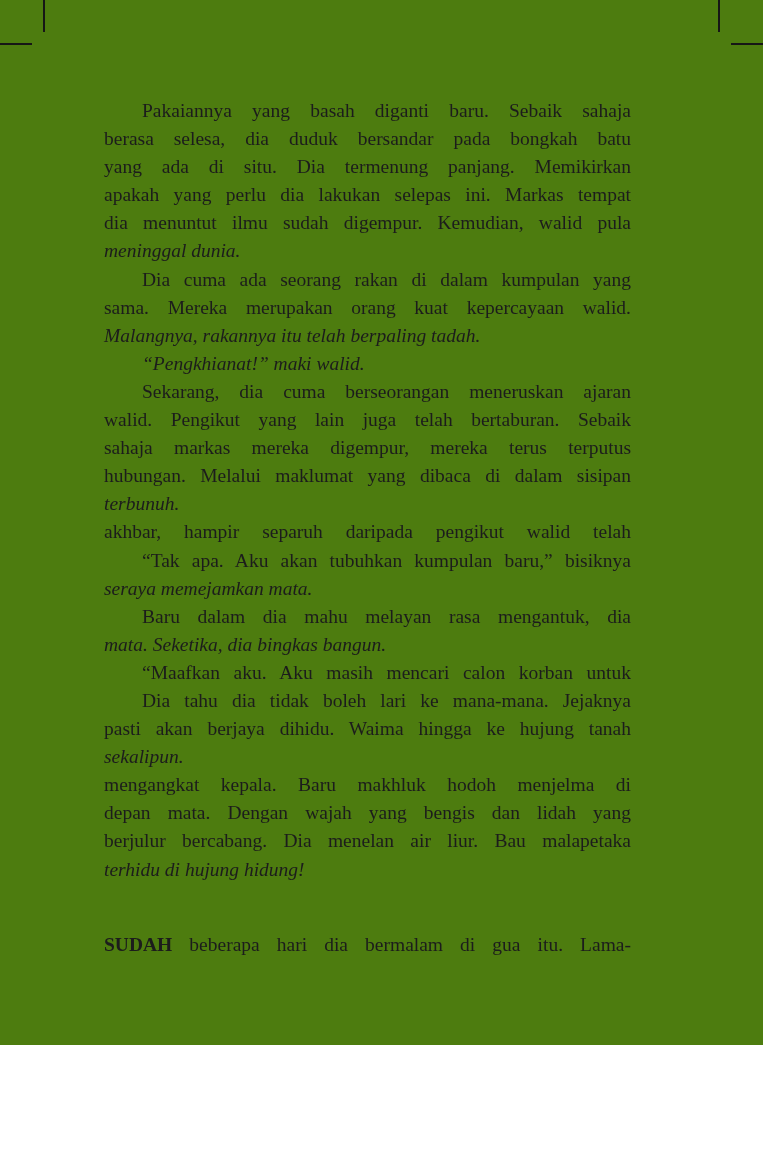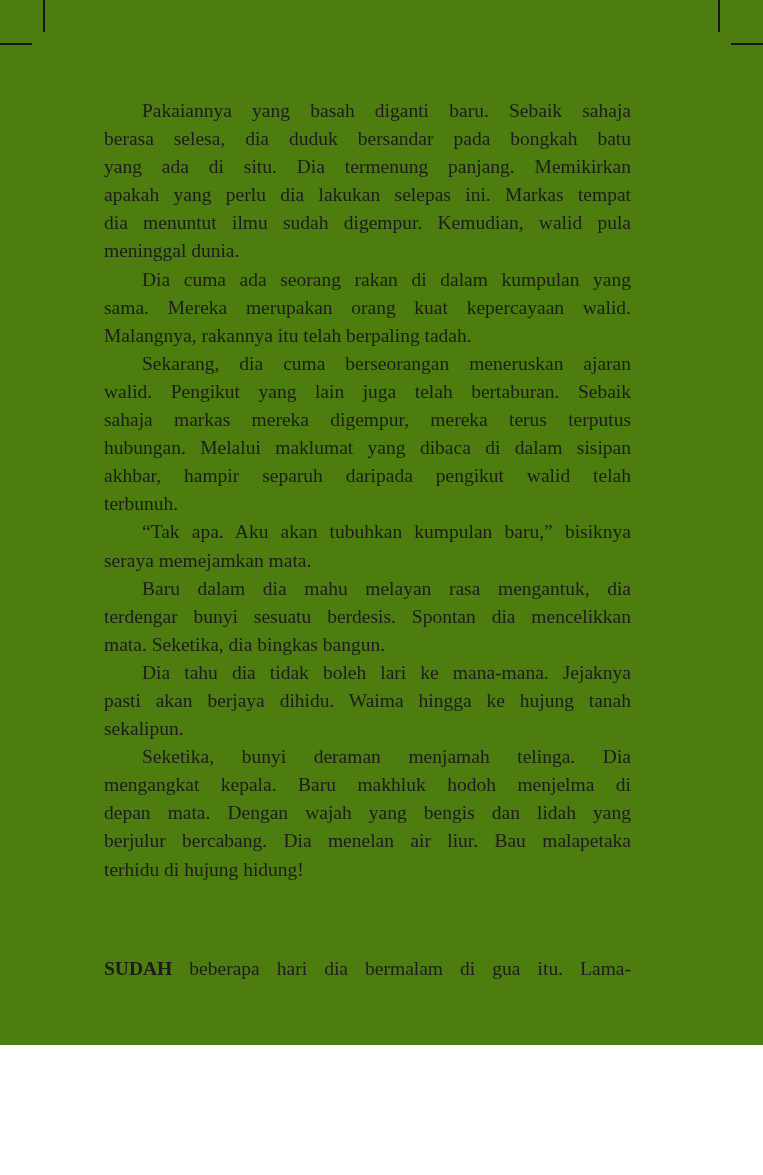--- a/index.html
+++ b/index.html
@@ -41,26 +41,27 @@
     line-height: 28.1px;
   }
   .line {
     text-align: justify;
     text-align-last: justify;
     text-justify: inter-word;
     white-space: normal;
   }
   .line.para-end {
     text-align-last: left;
+    font-style: italic;
   }
   .line.indent {
     text-indent: 38px;
   }
   .line.gap-before {
-    margin-top: 71px;
+    margin-top: 47px;
   }
   .line b { font-weight: bold; }
 
   .footer {
     position: absolute;
     left: 120px;
     top: 1074px;
     font-size: 13px;
     letter-spacing: 0.6px;
     color: #1c1c1c;
@@ -85,35 +86,35 @@
   <main class="text-block" id="text-block">
       <div class="line indent">Pakaiannya yang basah diganti baru. Sebaik sahaja</div>
       <div class="line">berasa selesa, dia duduk bersandar pada bongkah batu</div>
       <div class="line">yang ada di situ. Dia termenung panjang. Memikirkan</div>
       <div class="line">apakah yang perlu dia lakukan selepas ini. Markas tempat</div>
       <div class="line">dia menuntut ilmu sudah digempur. Kemudian, walid pula</div>
       <div class="line para-end">meninggal dunia.</div>
       <div class="line indent">Dia cuma ada seorang rakan di dalam kumpulan yang</div>
       <div class="line">sama. Mereka merupakan orang kuat kepercayaan walid.</div>
       <div class="line para-end">Malangnya, rakannya itu telah berpaling tadah.</div>
+      <div class="line indent para-end">“Pengkhianat!” maki walid.</div>
       <div class="line indent">Sekarang, dia cuma berseorangan meneruskan ajaran</div>
       <div class="line">walid. Pengikut yang lain juga telah bertaburan. Sebaik</div>
       <div class="line">sahaja markas mereka digempur, mereka terus terputus</div>
       <div class="line">hubungan. Melalui maklumat yang dibaca di dalam sisipan</div>
+      <div class="line para-end">terbunuh.</div>
       <div class="line">akhbar, hampir separuh daripada pengikut walid telah</div>
-      <div class="line para-end">terbunuh.</div>
       <div class="line indent">“Tak apa. Aku akan tubuhkan kumpulan baru,” bisiknya</div>
       <div class="line para-end">seraya memejamkan mata.</div>
       <div class="line indent">Baru dalam dia mahu melayan rasa mengantuk, dia</div>
-      <div class="line">terdengar bunyi sesuatu berdesis. Spontan dia mencelikkan</div>
       <div class="line para-end">mata. Seketika, dia bingkas bangun.</div>
+      <div class="line indent">“Maafkan aku. Aku masih mencari calon korban untuk</div>
       <div class="line indent">Dia tahu dia tidak boleh lari ke mana-mana. Jejaknya</div>
       <div class="line">pasti akan berjaya dihidu. Waima hingga ke hujung tanah</div>
       <div class="line para-end">sekalipun.</div>
-      <div class="line indent">Seketika, bunyi deraman menjamah telinga. Dia</div>
       <div class="line">mengangkat kepala. Baru makhluk hodoh menjelma di</div>
       <div class="line">depan mata. Dengan wajah yang bengis dan lidah yang</div>
       <div class="line">berjulur bercabang. Dia menelan air liur. Bau malapetaka</div>
       <div class="line para-end">terhidu di hujung hidung!</div>
       <div class="line gap-before"><b>SUDAH</b><span> beberapa hari dia bermalam di gua itu. Lama-</span></div>
     </main>
 
   <footer class="footer">
     <span>2 • SUZANI NADZIR</span>
   </footer>

